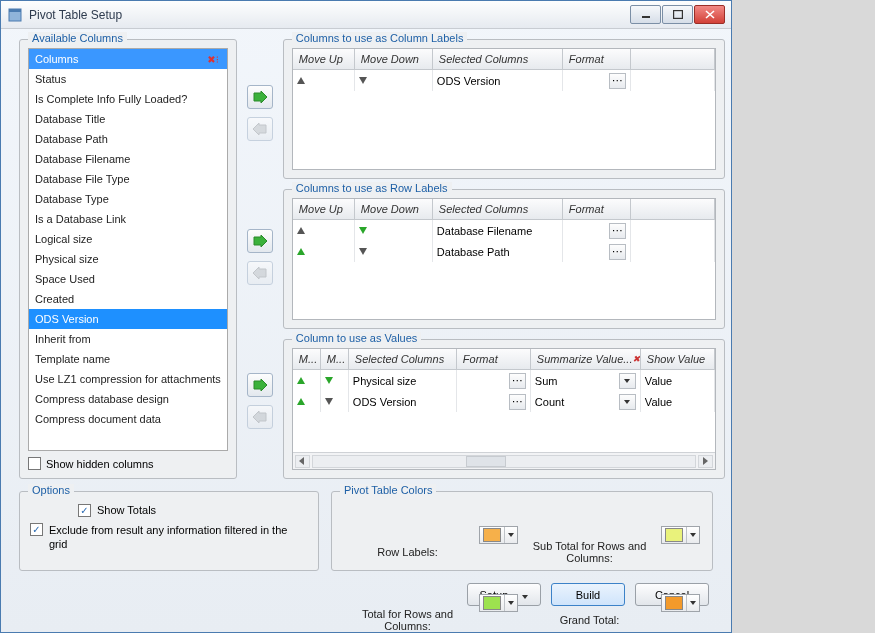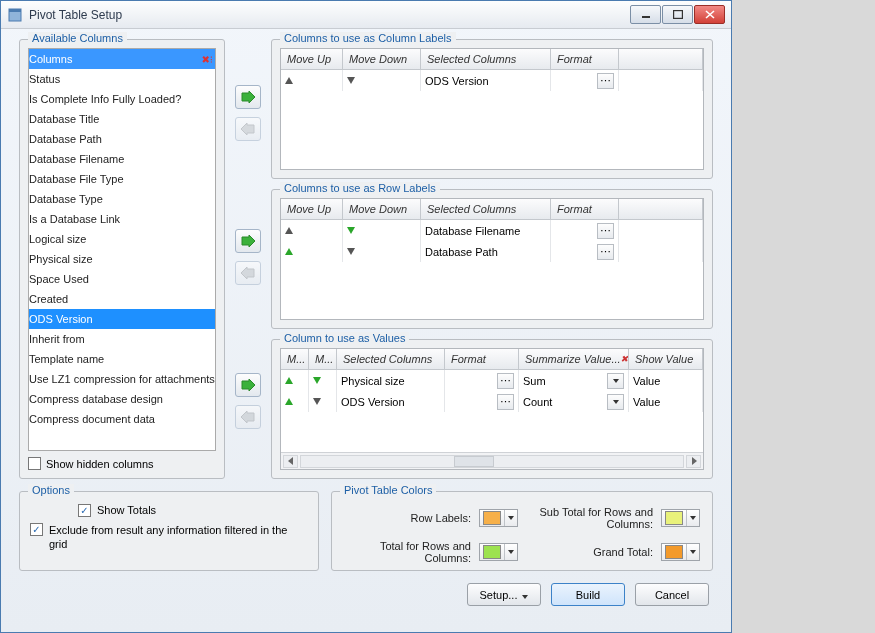--- a/index.html
+++ b/index.html
@@ -113,21 +113,21 @@
   }
   .listbox {
     flex: 1;
     border: 1px solid #aaa;
     background: #fff;
     overflow-y: scroll;
     overflow-x: hidden;
   }
   .listbox .row {
     height: 20px;
-    padding: 0 0;
+    padding: 0 6px;
     display: flex;
     align-items: center;
     color: #222;
     border-bottom: 0;
     white-space: nowrap;
     justify-content: space-between;
   }
   .listbox .row.header {
     background: #3a97ff;
     color: #fff;
@@ -258,21 +258,21 @@
   .options-gb { width: 300px; height: 80px; }
   .colors-gb { flex: 1; height: 80px; }
   .colors-grid {
     display: grid;
     grid-template-columns: 1fr auto 1fr auto;
     row-gap: 10px;
     column-gap: 8px;
     align-items: center;
     padding: 6px 4px;
   }
-  .colorlabel { text-align: right; color: #222; }
+  .colorlabel { text-align: center; color: #222; margin-top: 34px; }
   .colorpick {
     display: inline-flex; align-items: center;
     border: 1px solid #9fa4aa;
     background: linear-gradient(#fff,#e9ebee);
     height: 18px;
   }
   .swatch {
     width: 18px; height: 14px; margin: 0 3px; border: 1px solid #888;
   }
   .colorpick .dd {

